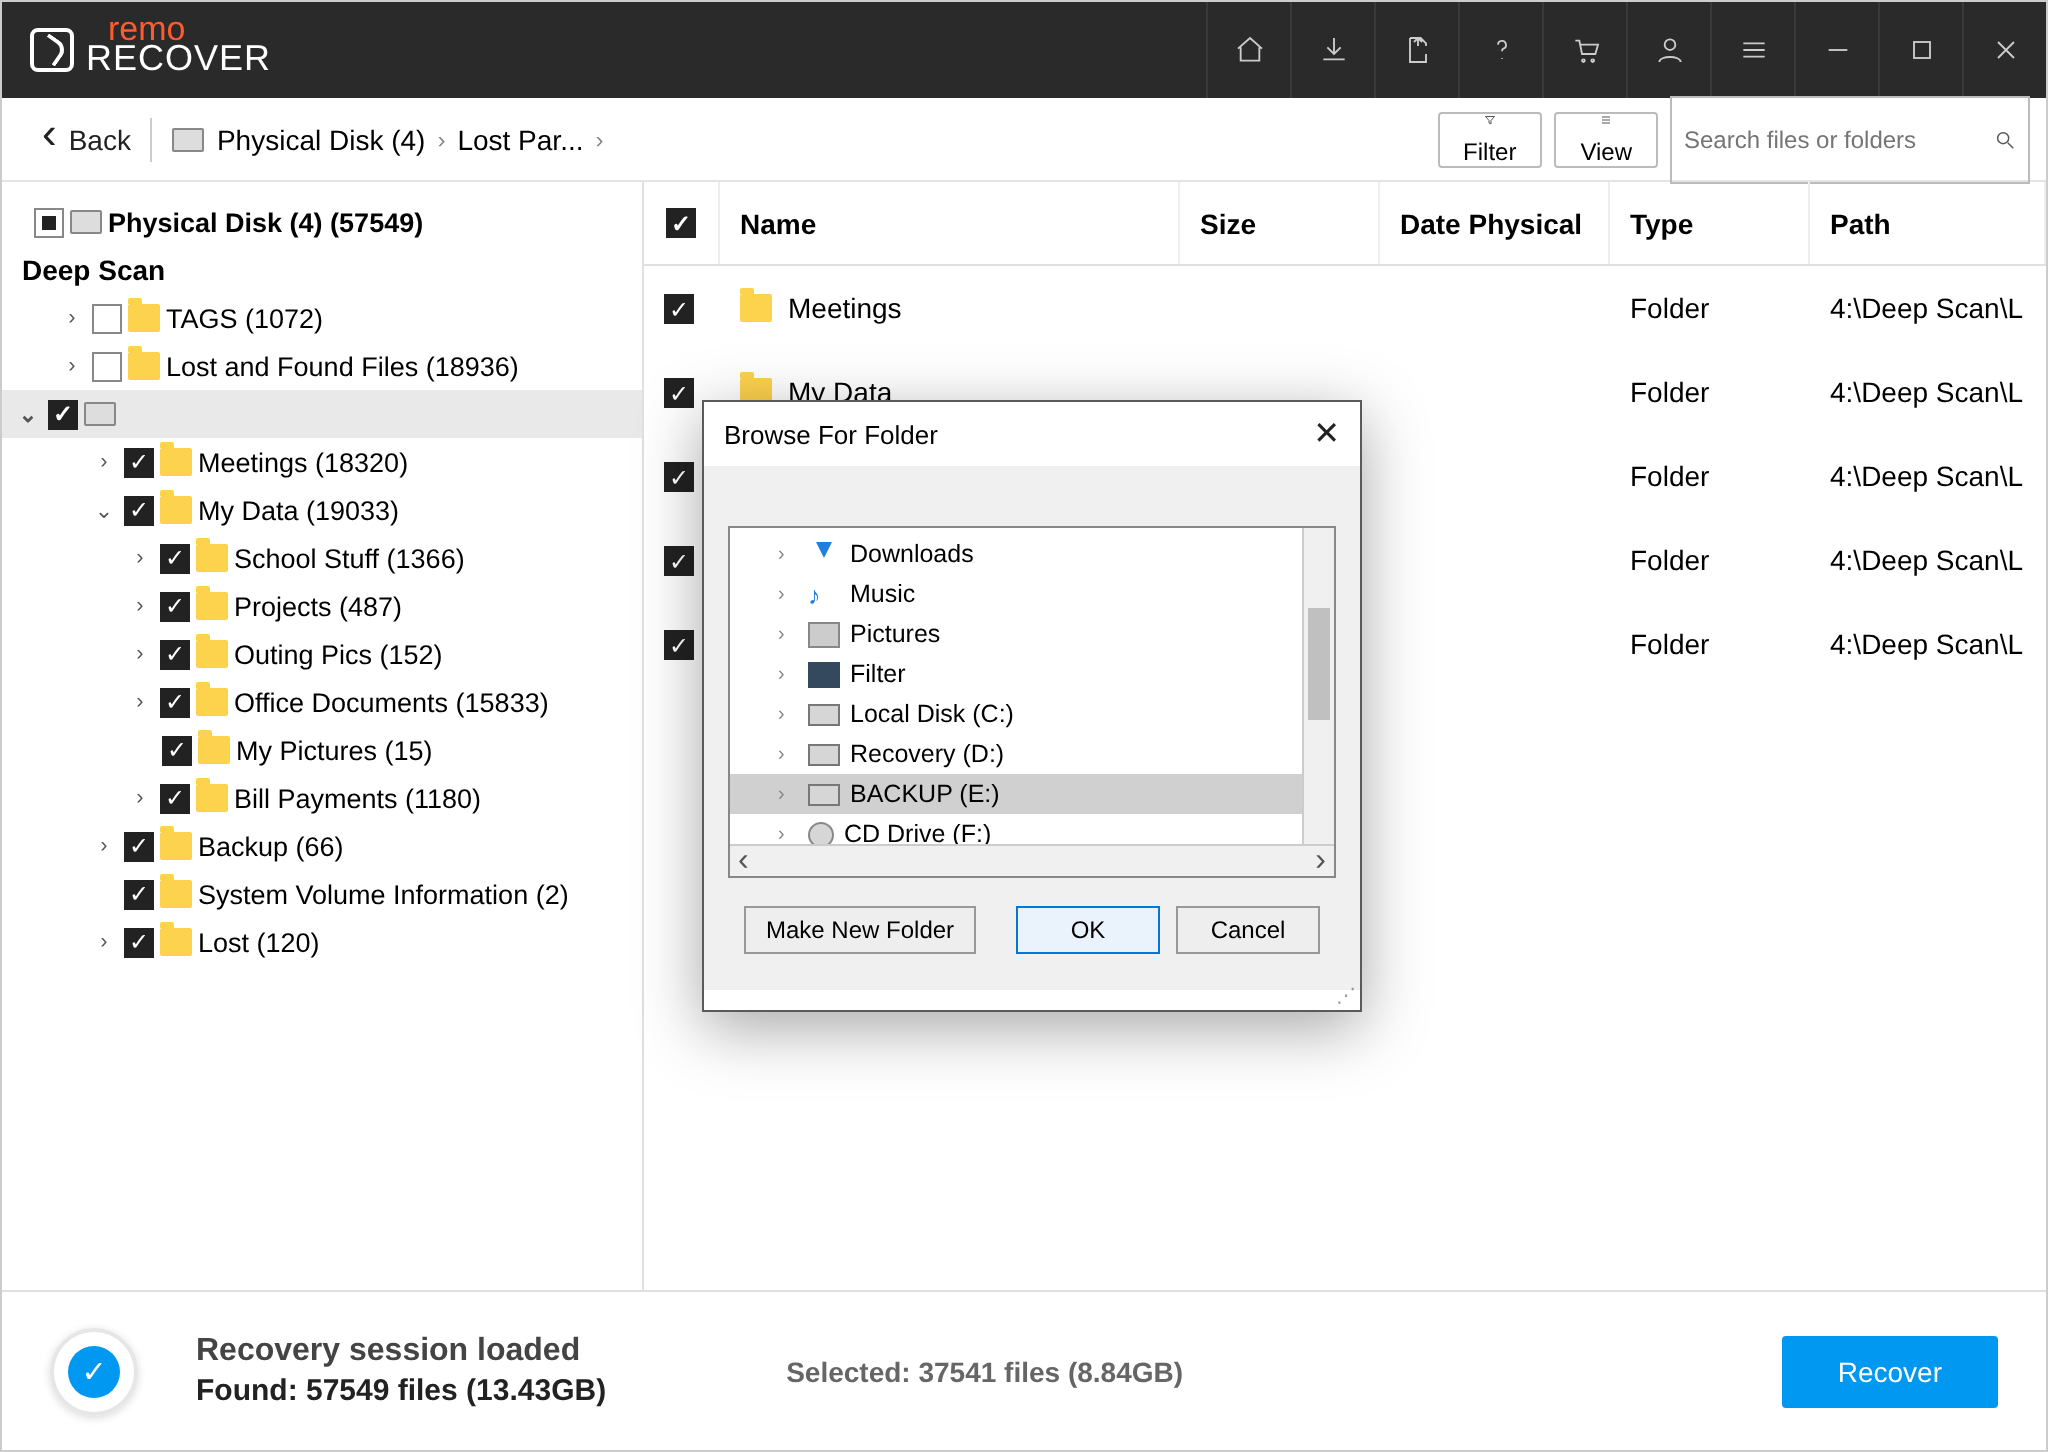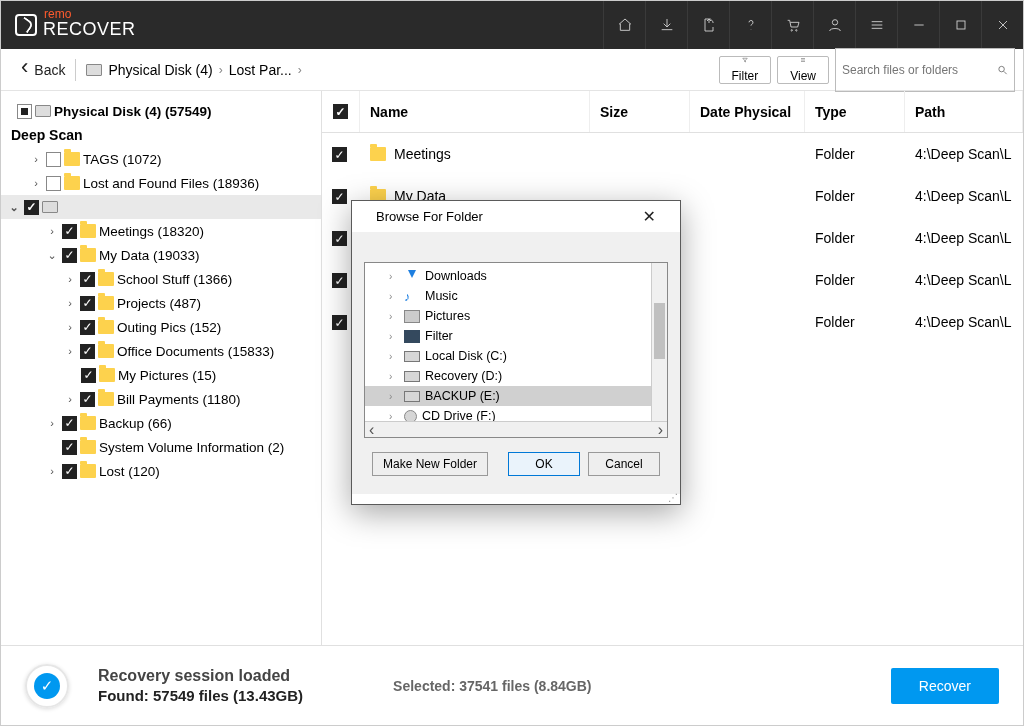--- a/index.html
+++ b/index.html
@@ -3,21 +3,21 @@
 <meta charset="utf-8">
 <style>
   * { box-sizing: border-box; margin: 0; padding: 0; font-family: "Segoe UI", Arial, sans-serif; }
   body { background: #f5f5f5; }
   .app { width: 1024px; height: 726px; background: #fff; border: 1px solid #ccc; position: relative; display: flex; flex-direction: column; box-shadow: 0 2px 10px rgba(0,0,0,0.15); margin: 0; }
   .titlebar { height: 48px; background: #2a2a2a; display: flex; align-items: center; padding-left: 14px; }
   .logo { display: flex; align-items: center; gap: 6px; }
   .logo-icon { width: 22px; height: 22px; border: 2px solid #fff; border-radius: 4px; position:relative; display:flex; align-items:center; justify-content:center;}
   .logo-icon::after { content:""; width:10px; height:10px; border:2px solid #fff; border-left:0; border-bottom:0; transform: rotate(35deg); border-radius:0 6px 0 0;}
   .logo-text { color: #fff; font-weight: 300; font-size: 18px; letter-spacing: 0.5px; }
-  .logo-text .remo { color:#ff5b2e; font-size:12px; letter-spacing:0; display:block; line-height:9px; margin-left:1px;}
+  .logo-text .remo { color:#ff5b2e; font-size:17px; letter-spacing:0; display:block; line-height:9px; margin-left:11px;}
   .logo-text .rec { font-weight:400;}
   .titlebar-spacer { flex: 1; }
   .title-btn { width: 42px; height: 48px; display: flex; align-items:center; justify-content:center; border-left: 1px solid #3a3a3a; color:#ddd; font-size:15px; cursor:pointer;}
   .title-btn svg { width:16px; height:16px; stroke:#ccc; fill:none; stroke-width:1.4;}
   .toolbar { height: 42px; background:#fff; border-bottom: 1px solid #e4e4e4; display:flex; align-items:center; padding: 0 8px 0 20px; }
   .back { display:flex; align-items:center; gap:6px; font-size:14px; color:#222; cursor:pointer;}
   .chev-left::before { content:"‹"; font-size:22px; line-height:0; position:relative; top:-1px;}
   .crumb-sep { width:1px; height:22px; background:#ccc; margin: 0 10px; }
   .crumb { display:flex; align-items:center; gap:6px; font-size:14px; color:#000000; cursor:pointer;}
   .chev-r { color:#888; font-size:12px; padding:0 6px;}
@@ -53,21 +53,21 @@
   .status-icon { width:44px; height:44px; border:2px solid #e6e6e6; border-radius:50%; display:flex; align-items:center; justify-content:center; box-shadow:0 1px 4px rgba(0,0,0,0.15);}
   .status-icon .dot { width:26px;height:26px; background:#0098f0; border-radius:50%; display:flex; align-items:center; justify-content:center; color:#fff; font-size:15px;}
   .status-text { margin-left: 29px;}
   .status-text .l1 { font-size:16px; font-weight:600; color:#444;}
   .status-text .l2 { font-size:15px; font-weight:600; color:#222; margin-top:2px;}
   .selected { margin-left: 90px; color:#666; font-weight:600; font-size:14px;}
   .statusbar .sp { flex:1;}
   .recover-btn { height:36px; background:#0098f0; color:#fff; border:none; font-size:14px; padding:0 28px; cursor:pointer; border-radius:2px;}
   
   .overlay { position:absolute; left:350px; top:199px; width:330px; background:#fff; border:1px solid #5a5a5a; box-shadow:0 8px 30px rgba(0,0,0,0.35); z-index:10;}
-  .dlg-title { display:flex; align-items:center; justify-content:space-between; padding:6px 24px; font-size:13px;}
+  .dlg-title { display:flex; align-items:center; justify-content:space-between; padding:6px 10px; font-size:13px;}
   .dlg-title .x { font-size:16px; cursor:pointer; font-family:Arial; color:#222;}
   .dlg-body { background:#f0f0f0; padding: 30px 12px 10px 12px;}
   .folder-box { background:#fff; border:1px solid #888; height:176px; position:relative;}
   .folder-list { position:absolute; inset:0; overflow:hidden; padding:3px 0;}
   .fitem { display:flex; align-items:center; height:20px; font-size:12.5px; padding-left:24px; gap:5px; cursor:pointer;}
   .fitem .exp2 { width:10px; color:#888; font-size:10px;}
   .fitem.selected-item { background:#d0d0d0;}
   .licon { width:16px; height:13px; background:#fdd24d; position:relative;}
   .licon.dl { background:none;} .licon.dl::after{content:"";position:absolute;left:4px;top:0;width:0;height:0;border-left:4px solid transparent;border-right:4px solid transparent;border-top:8px solid #1e7fe0;}
   .licon.music { background:none; color:#1e7fe0;}

